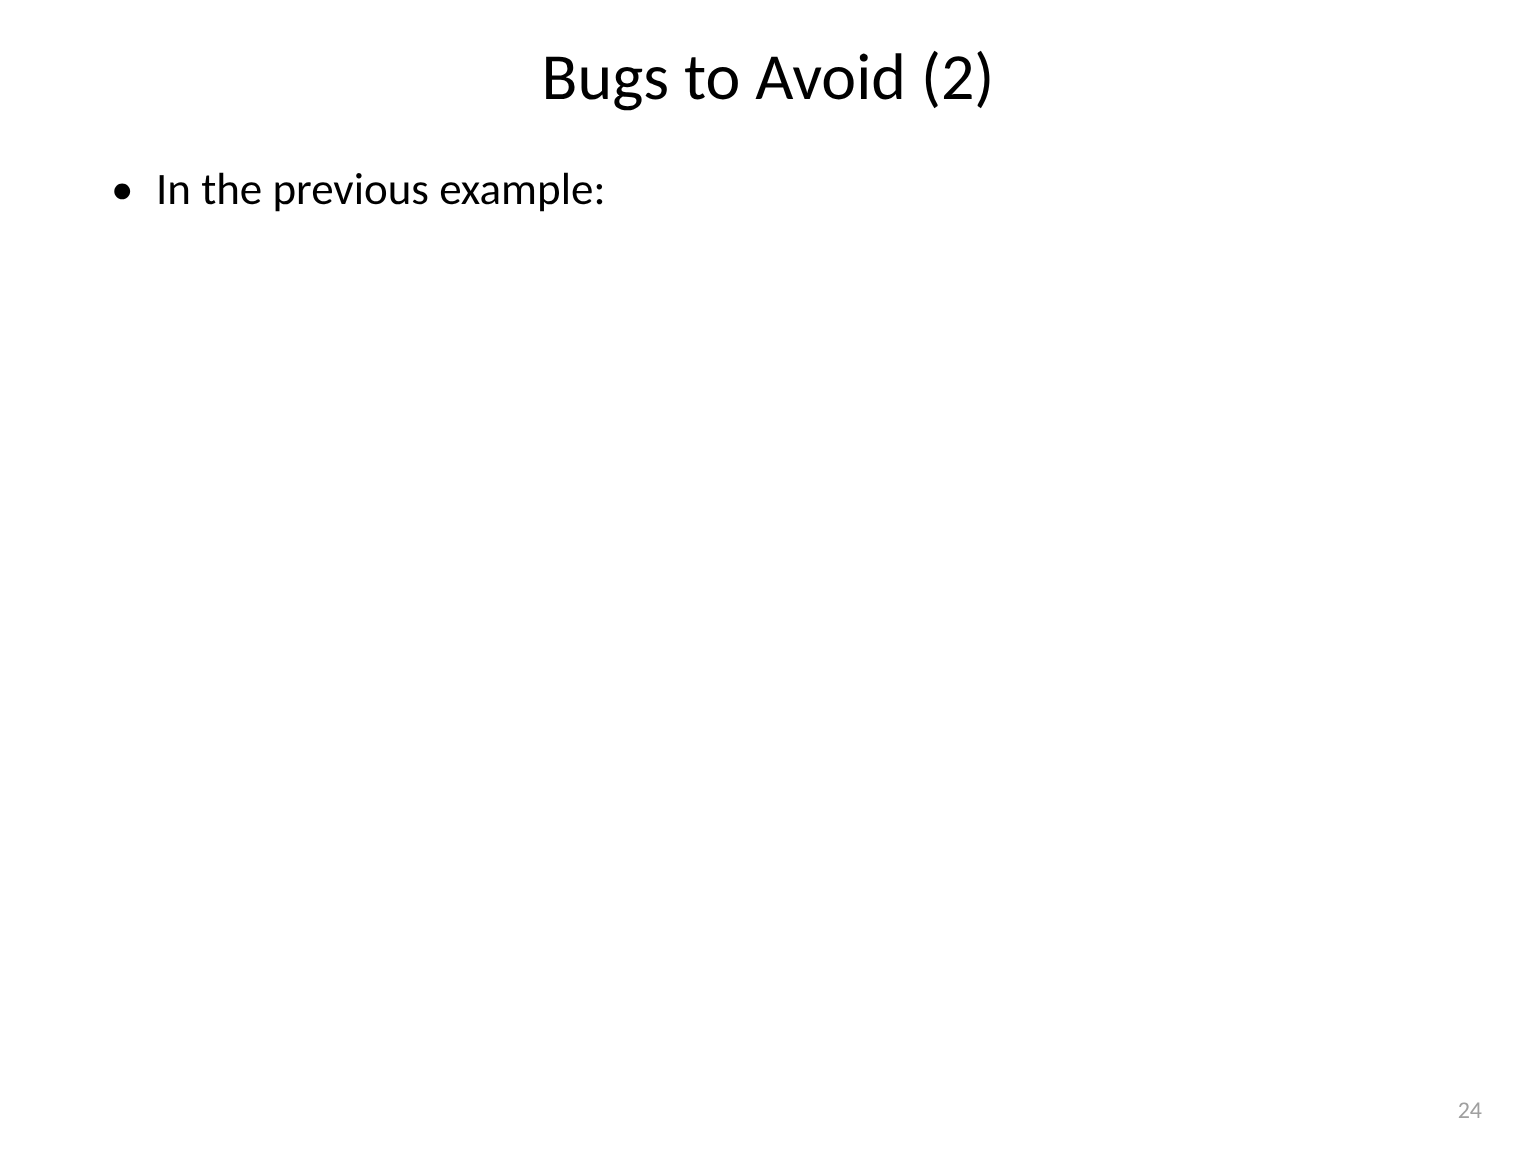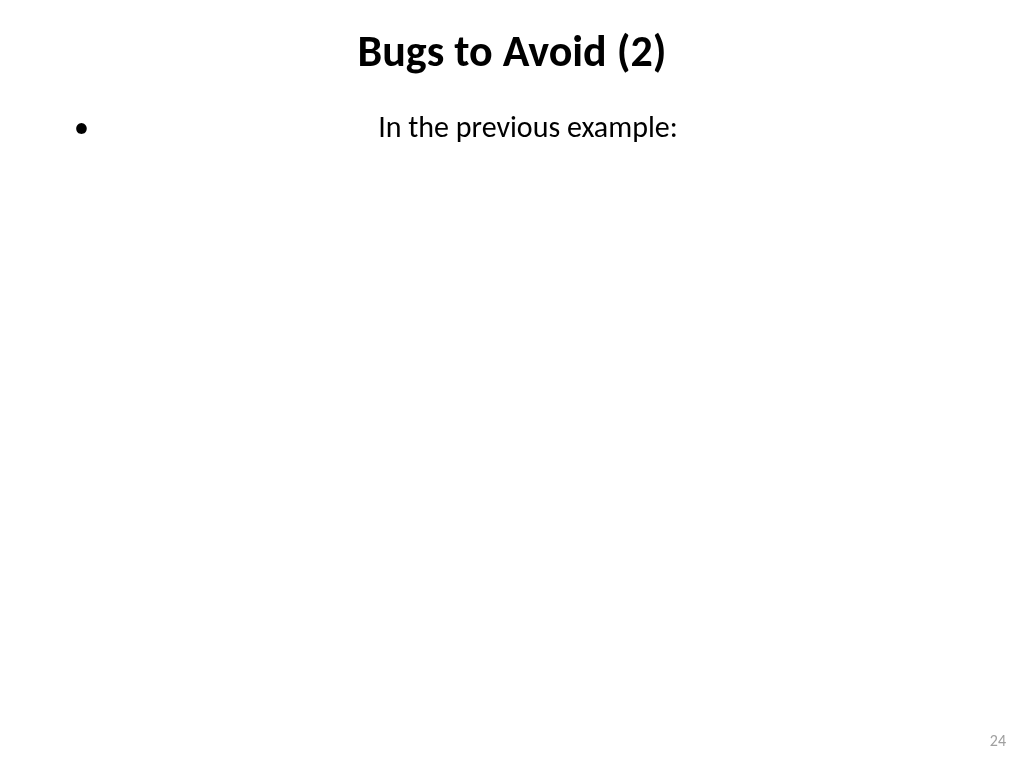--- a/index.html
+++ b/index.html
@@ -12,28 +12,27 @@
       height: 768px;
       background: #ffffff;
       font-family: Calibri, Arial, sans-serif;
       color: #000000;
       position: relative;
       overflow: hidden;
     }
     .slide-title {
       text-align: center;
       font-size: 44px;
-      font-weight: 700;
+      font-weight: 400;
       padding-top: 24px;
       padding-bottom: 30px;
     }
     .content {
       padding-left: 72px;
       padding-right: 72px;
-      text-align: center;
     }
     .bullet-level-1 {
       list-style: none;
       margin-bottom: 12px;
     }
     .bullet-level-1 > li {
       position: relative;
       font-size: 30px;
       padding-left: 32px;
       line-height: 1.25;
@@ -61,21 +60,21 @@
       left: 0;
       top: 0;
       font-size: 26px;
     }
     .bold {
       font-weight: bold;
     }
     .page-number {
       position: absolute;
       bottom: 18px;
-      right: 18px;
+      right: 36px;
       font-size: 16px;
       color: #a0a0a0;
     }
   </style>
 </head>
 <body>
 
 <h1 class="slide-title">Bugs to Avoid (2)</h1>
 
 <div class="content">

